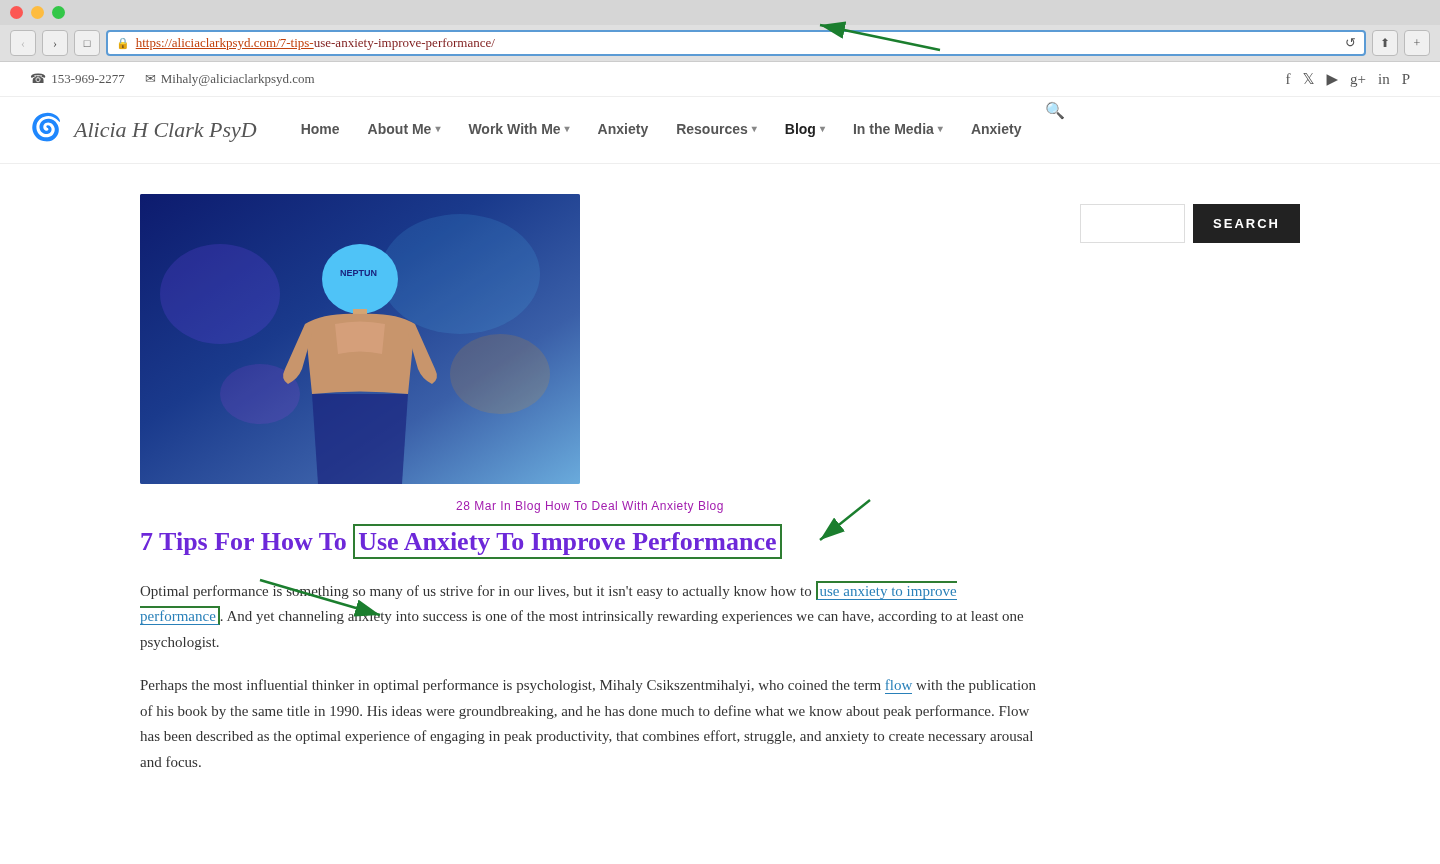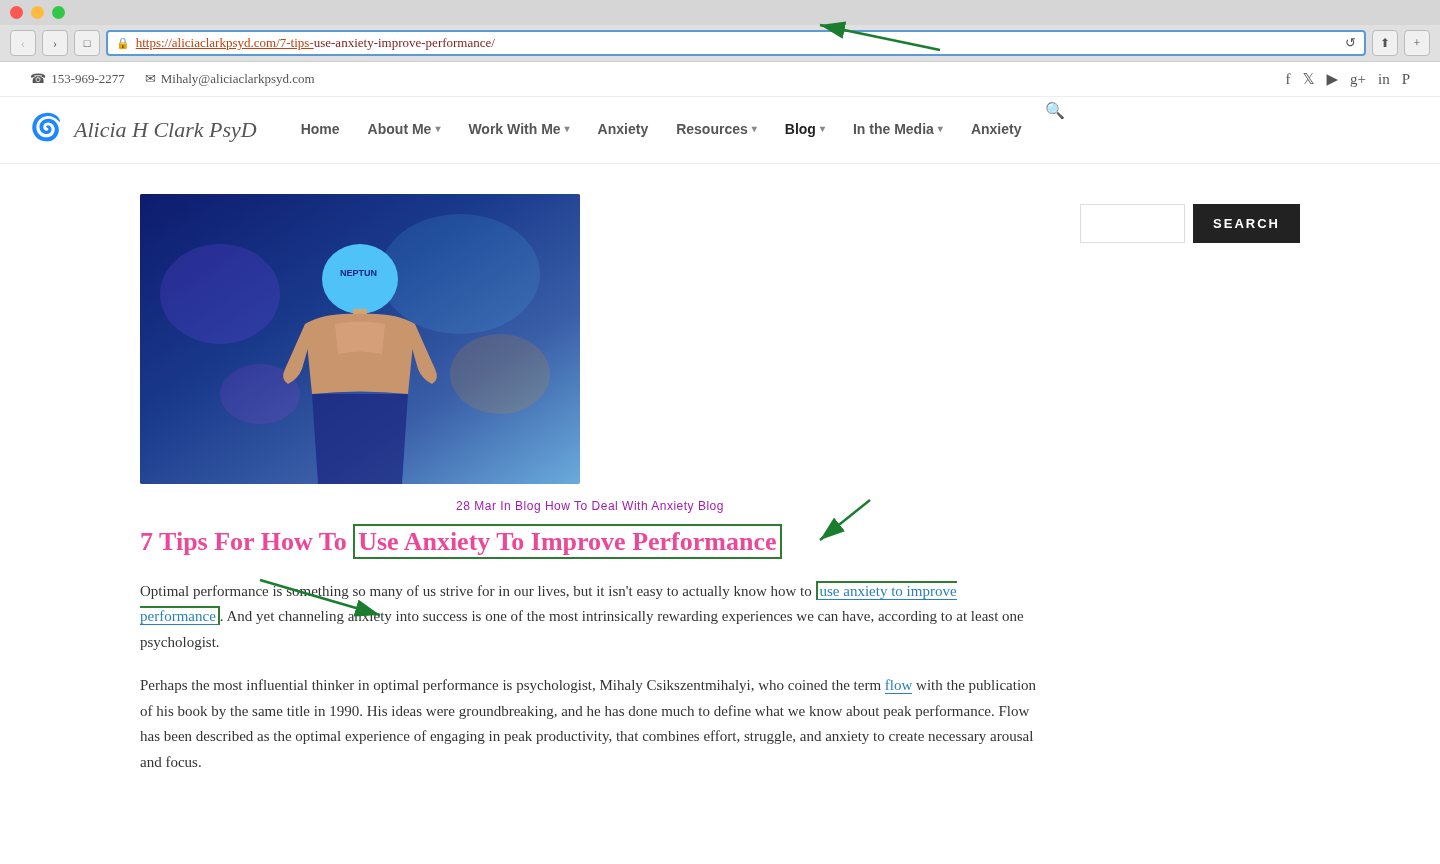--- a/index.html
+++ b/index.html
@@ -176,21 +176,21 @@
       font-size: 12px;
       color: #a21caf;
       margin-bottom: 12px;
       font-family: Arial, sans-serif;
       letter-spacing: 0.5px;
     }
     .article-title {
       font-size: 26px;
       font-family: Georgia, serif;
       font-weight: bold;
-      color: #ec4899;
+      color: #6d28d9;
       margin-bottom: 20px;
       line-height: 1.3;
     }
     .article-title .highlighted {
       border: 2px solid #2e7d32;
       padding: 1px 3px;
     }
     .article-body {
       font-size: 15px;
       line-height: 1.7;

